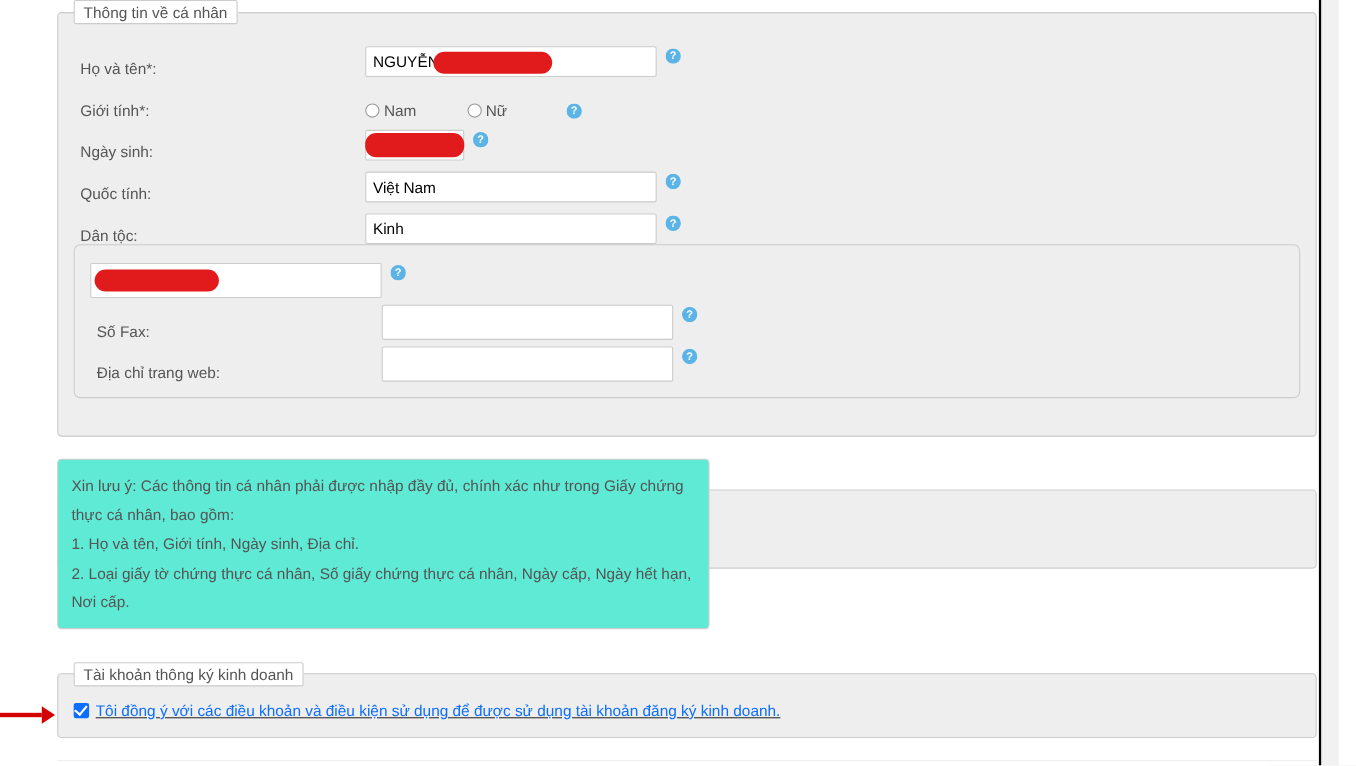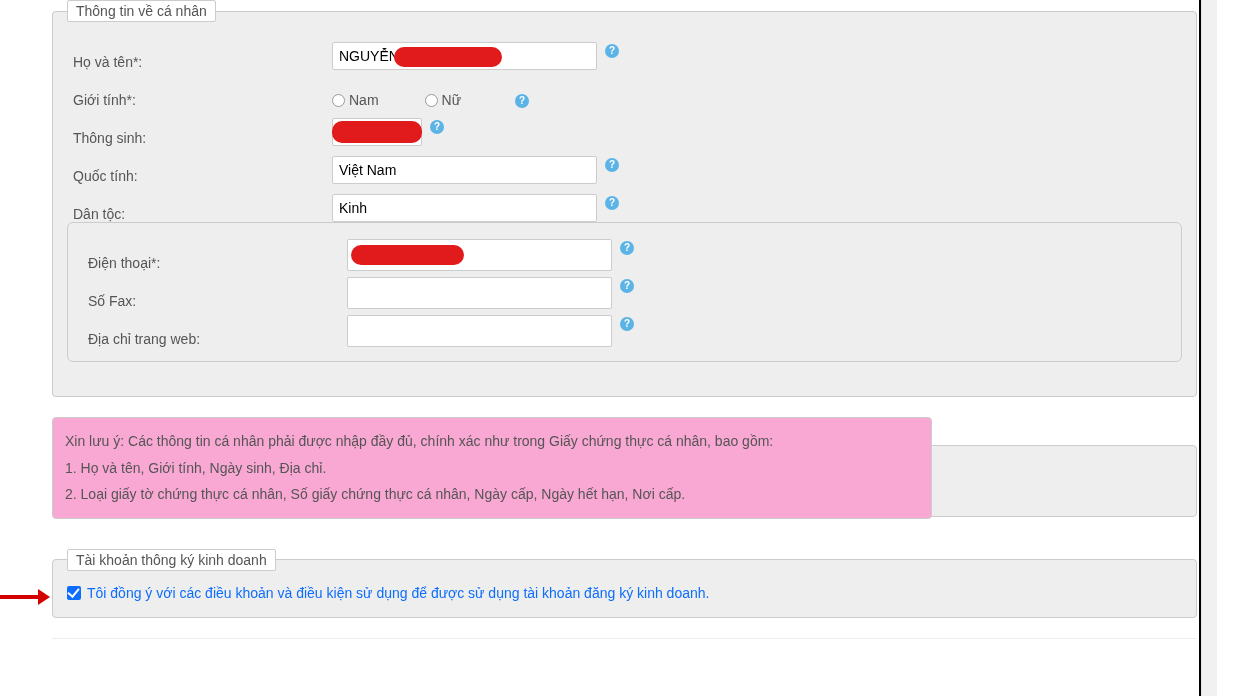--- a/index.html
+++ b/index.html
@@ -80,25 +80,25 @@
     border-radius: 50%;
     display: inline-block;
     background: #fff;
     vertical-align: middle;
     margin-right: 4px;
   }
   .nested-fieldset { background: #eee; border-radius: 6px; }
   .notice-box {
     border: 1px solid #ccc;
     border-radius: 4px;
-    background: #f9a8d4;
+    background: #5eead4;
     padding: 10px 12px;
     line-height: 1.9;
     color: #555;
-    width: 880px;
+    width: 593px;
     position: relative;
     z-index: 2;
   }
   .notice-wrap {
     position: relative;
     margin-bottom: 30px;
   }
   .notice-bg-fieldset {
     position: absolute;
     left: 0; right: 0;
@@ -107,20 +107,21 @@
     border: 1px solid #ccc;
     background: #eee;
     border-radius: 4px;
     z-index: 1;
   }
   .acct-fieldset { margin-top: 0; }
   .terms-row {
     display: flex;
     align-items: center;
     padding: 4px 0 2px 0;
+    text-decoration: underline;
   }
   .checkbox {
     width: 14px; height: 14px;
     background: #0d6efd;
     border-radius: 2px;
     position: relative;
     margin-right: 6px;
     flex: 0 0 auto;
   }
   .checkbox::after {
@@ -205,21 +206,21 @@
           <span>Nữ</span>
         </span>
         <svg class="help-icon" viewBox="0 0 14 14">
             <circle cx="7" cy="7" r="7" fill="#5bb4e5"></circle>
             <text x="7" y="10" font-size="10" text-anchor="middle" fill="#fff" font-weight="bold">?</text>
           </svg>
       </div>
     </div>
 
     <div class="row">
-      <div class="lbl">Thông sinh:</div>
+      <div class="lbl">Ngày sinh:</div>
       <div class="val rel">
         <input type="text" class="w-date" value="" style="">
         <div class="redact" style="left:0px; top:3px; width:90px; height:22px;"></div>
         <svg class="help-icon" viewBox="0 0 14 14">
             <circle cx="7" cy="7" r="7" fill="#5bb4e5"></circle>
             <text x="7" y="10" font-size="10" text-anchor="middle" fill="#fff" font-weight="bold">?</text>
           </svg>
       </div>
     </div>
 
@@ -241,21 +242,20 @@
         <svg class="help-icon" viewBox="0 0 14 14">
             <circle cx="7" cy="7" r="7" fill="#5bb4e5"></circle>
             <text x="7" y="10" font-size="10" text-anchor="middle" fill="#fff" font-weight="bold">?</text>
           </svg>
       </div>
     </div>
 
     <fieldset class="nested-fieldset">
 
       <div class="row">
-        <div class="lbl">Điện thoại*:</div>
         <div class="val rel">
           <input type="text" class="w-std" style="height: 32px;" value="">
           <div class="redact" style="left:4px; top:6px; width:113px; height:20px;"></div>
           <svg class="help-icon" viewBox="0 0 14 14">
               <circle cx="7" cy="7" r="7" fill="#5bb4e5"></circle>
               <text x="7" y="10" font-size="10" text-anchor="middle" fill="#fff" font-weight="bold">?</text>
             </svg>
         </div>
       </div>
 

